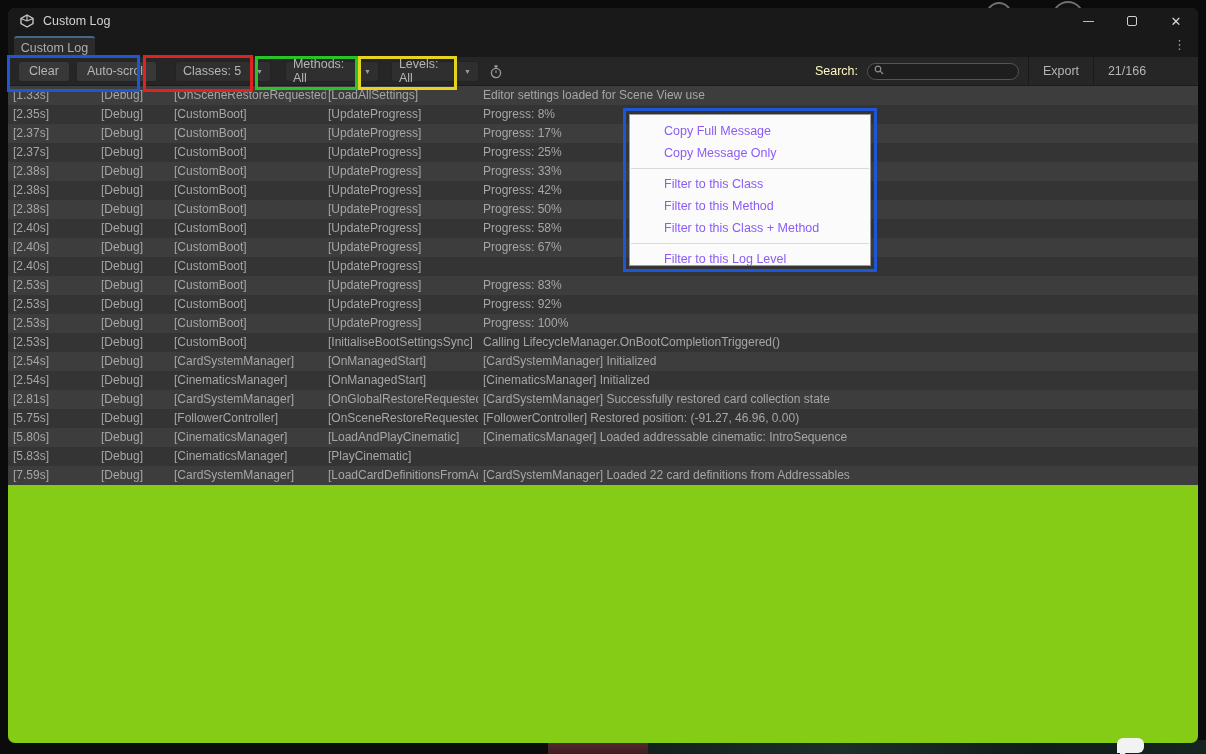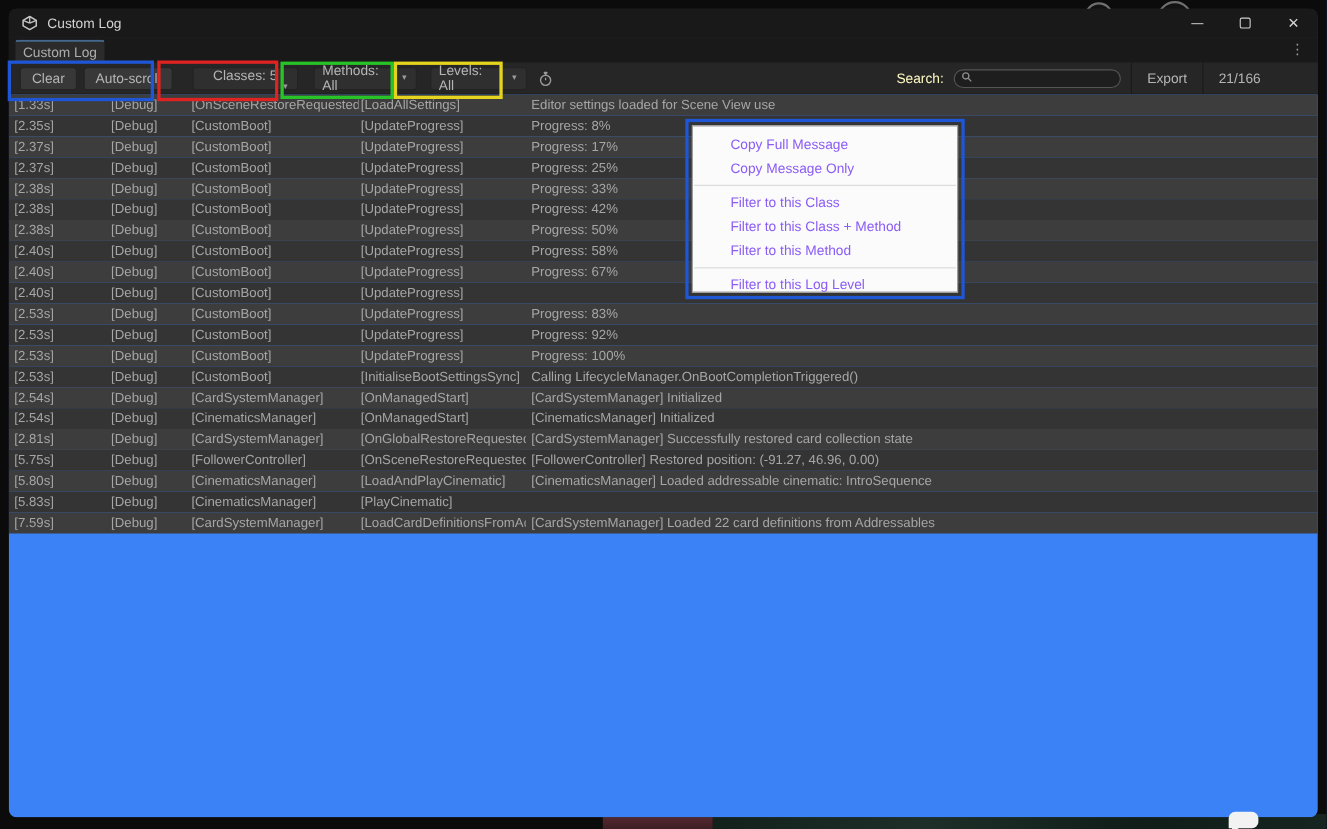--- a/index.html
+++ b/index.html
@@ -42,38 +42,38 @@
 
   .toolbar { position:absolute; left:0; top:49px; width:100%; height:29px; background:#262626;
     border-bottom:1px solid #1c1c1c; display:flex; align-items:center; font-size:12.5px; color:#b5b5b5; }
   .tb-btn { background:#383838; border:1px solid #242424; border-radius:3px; color:#b5b5b5;
     font-size:12.5px; height:21px; padding:0 10px; font-family:inherit;text-align:right; }
   .tb-btn.clear { margin-left:10px; }
   .tb-btn.autoscroll { margin-left:6px; }
   .dropdown { background:#2f2f2f; border:1px solid #232323; border-radius:3px; height:21px;
     display:flex; align-items:center; padding:0 7px; }
   .dropdown .arrow { margin-left:auto; font-size:7px; color:#9a9a9a; padding-left:12px; }
-  .dd-classes { margin-left:18px; width:96px;flex-direction:column; }
+  .dd-classes { margin-left:18px; width:96px; }
   .dd-methods { margin-left:14px; width:94px; }
   .dd-levels  { margin-left:12px; width:88px; }
   .timer { margin-left:10px; display:flex; align-items:center; }
   .tb-right { margin-left:auto; display:flex; align-items:center; height:100%; }
   .search-label { color:#fef9c3;margin-left:16px; }
   .search-box { margin-left:9px; width:152px; height:17px; background:#1e1e1e; border:1px solid #555;
     border-radius:9px; display:flex; align-items:center; padding:0 6px; }
   .search-field { background:transparent; border:none; outline:none; color:#cfcfcf; font-size:12px;
     width:120px; margin-left:4px; font-family:inherit; }
   .vsep { width:1px; height:29px; background:#1a1a1a; margin:0 0; }
   .vsep.s1 { margin-left:9px; }
   .export { background:transparent; border:none; color:#b5b5b5; font-size:12.5px; width:64px;
     height:100%; font-family:inherit; }
   .counter { width:66px; text-align:center; color:#b5b5b5; }
   .tb-endpad { width:38px; }
 
-  .log-area { position:absolute; left:0; top:78px; width:100%; height:657px; background:#3b82f6; }
+  .log-area { position:absolute; left:0; top:78px; width:100%; height:657px; background:#84cc16; }
   .log-row { position:relative; width:100%; height:19px; font-size:12px; color:#a6a6a6; line-height:19px; }
   .log-row.odd  { background:#3d3d3d; }
   .log-row.even { background:#343434; }
   .lc { position:absolute; top:0; white-space:nowrap; overflow:hidden; }
   .lc-time    { left:5px;   width:85px; }
   .lc-level   { left:93px;  width:70px; }
   .lc-class   { left:166px; width:152px; }
   .lc-method  { left:320px; width:150px; }
   .lc-message { left:475px; right:4px; }
 
@@ -333,18 +333,18 @@
   <div class="ann ann-classes" style="border-color: rgb(223, 35, 35);"></div>
   <div class="ann ann-methods" style="border-color: rgb(40, 195, 40);"></div>
   <div class="ann ann-levels" style="border-color: rgb(229, 212, 31);"></div>
   <div class="ann ann-menu" style="border-color: rgb(30, 86, 214);"></div>
 
   <div class="ctx-menu">
       <div class="ctx-item">Copy Full Message</div>
       <div class="ctx-item">Copy Message Only</div>
       <div class="ctx-sep"></div>
       <div class="ctx-item">Filter to this Class</div>
+      <div class="ctx-item">Filter to this Method</div>
       <div class="ctx-item">Filter to this Class + Method</div>
-      <div class="ctx-item">Filter to this Method</div>
       <div class="ctx-sep"></div>
       <div class="ctx-item">Filter to this Log Level</div>
     </div>
 </div>
 
 </body></html>

